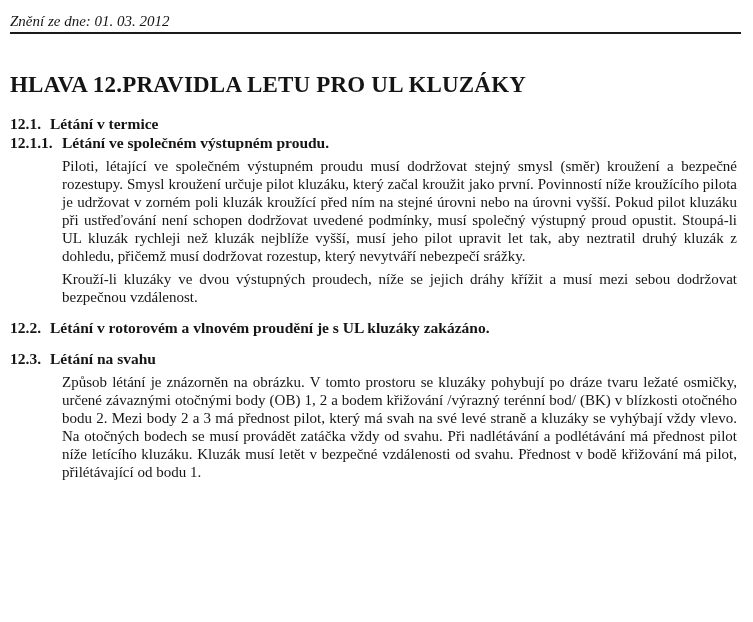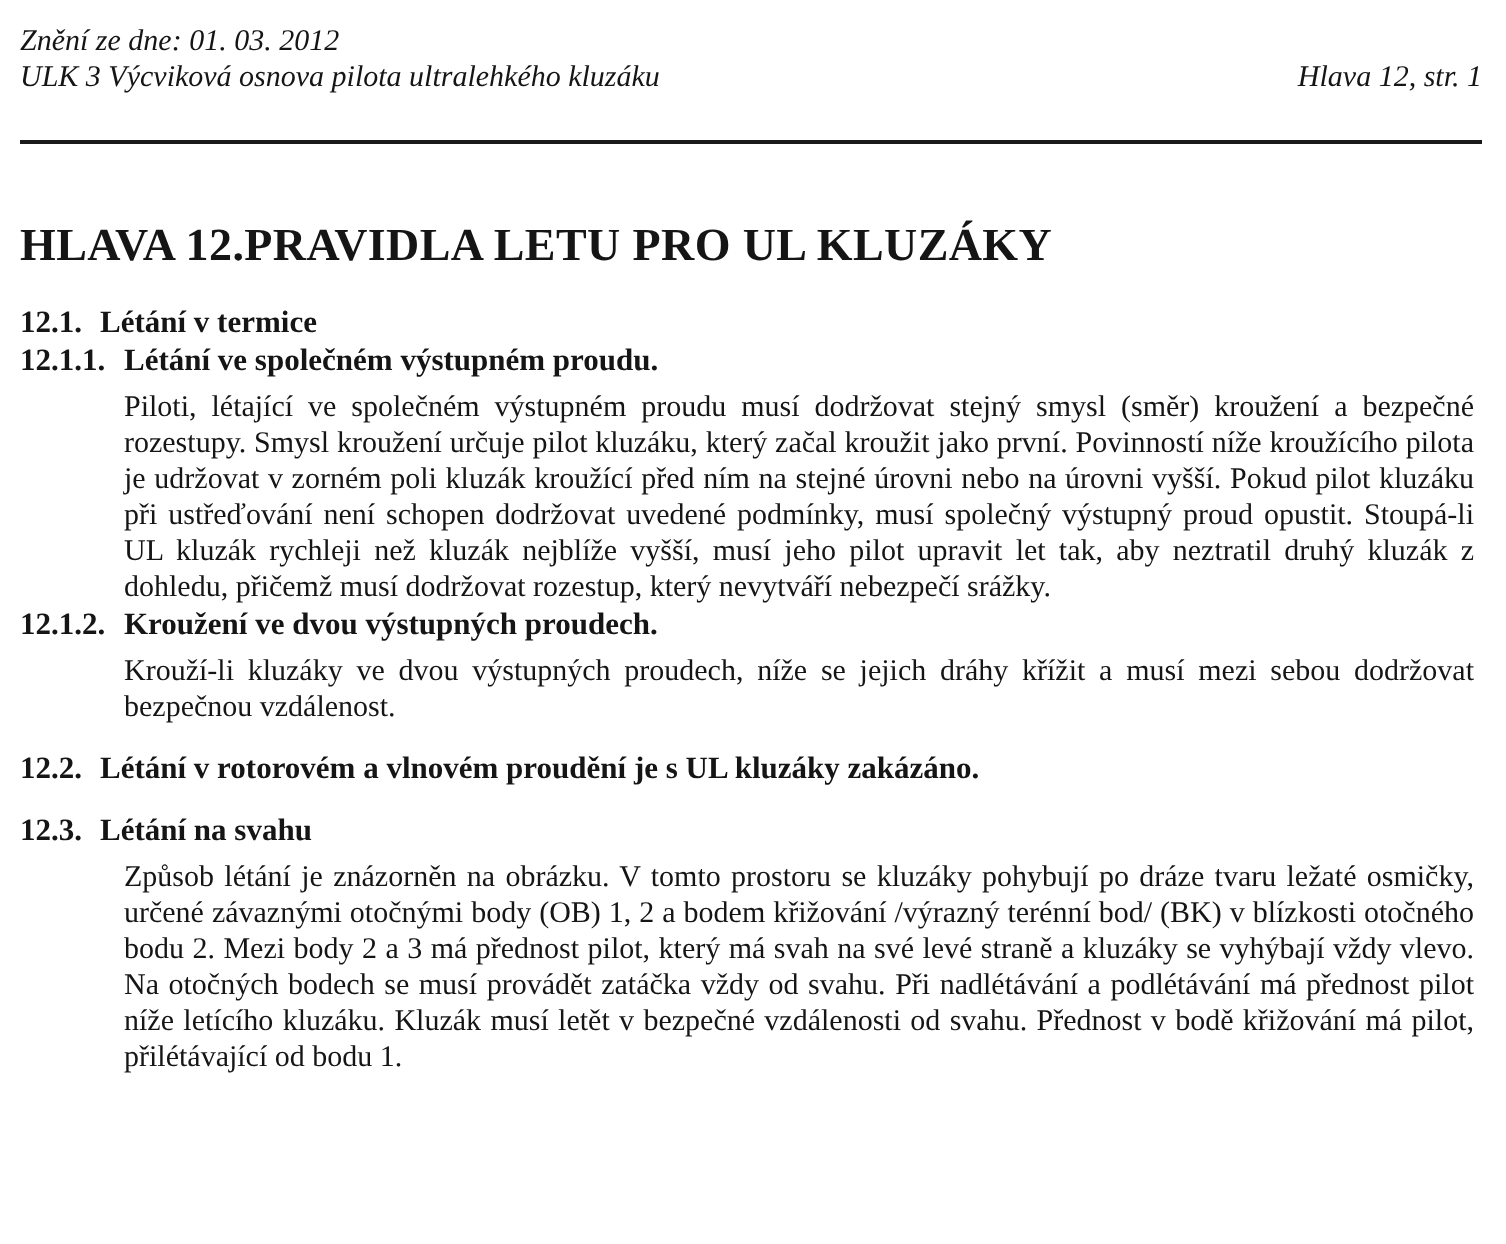--- a/index.html
+++ b/index.html
@@ -21,21 +21,21 @@
     height: 622px;
     padding: 12px 12px 0 10px;
   }
 
   
   .doc-header {
     font-style: italic;
     font-size: 15px;
     line-height: 18px;
     border-bottom: 2px solid #1a1a1a;
-    padding-bottom: 22px;
+    padding-bottom: 2px;
   }
   .doc-header .hdr-row2 {
     display: flex;
     justify-content: space-between;
     align-items: baseline;
   }
 
   
   .chapter-title {
     margin-top: 38px;
@@ -69,42 +69,34 @@
     text-align: justify;
   }
 </style>
 </head>
 <body>
 
 <div class="page">
 
   <div class="doc-header">
     <div class="hdr-row1">Znění ze dne: 01. 03. 2012</div>
-    <div class="hdr-row2">
-      <span>ULK 3 Výcviková osnova pilota ultralehkého kluzáku</span>
-      <span>Hlava 12, str. 1</span>
-    </div>
   </div>
 
   <h1 class="chapter-title"><span class="title-num">HLAVA 12.</span><span>PRAVIDLA LETU PRO UL KLUZÁKY</span></h1>
 
   <div id="doc-body">
       <div class="heading lvl1">
         <span class="sec-num">12.1.</span>
         <span class="sec-text">Létání v termice</span>
       </div>
       <div class="heading lvl2">
         <span class="sec-num">12.1.1.</span>
         <span class="sec-text">Létání ve společném výstupném proudu.</span>
       </div>
       <p class="body-para">Piloti, létající ve společném výstupném proudu musí dodržovat stejný smysl (směr) kroužení a bezpečné rozestupy. Smysl kroužení určuje pilot kluzáku, který začal kroužit jako první. Povinností níže kroužícího pilota je udržovat v zorném poli kluzák kroužící před ním na stejné úrovni nebo na úrovni vyšší. Pokud pilot kluzáku při ustřeďování není schopen dodržovat uvedené podmínky, musí společný výstupný proud opustit. Stoupá-li UL kluzák rychleji než kluzák nejblíže vyšší, musí jeho pilot upravit let tak, aby neztratil druhý kluzák z dohledu, přičemž musí dodržovat rozestup, který nevytváří nebezpečí srážky.</p>
-      <div class="heading lvl2">
-        <span class="sec-num">12.1.2.</span>
-        <span class="sec-text">Kroužení ve dvou výstupných proudech.</span>
-      </div>
       <p class="body-para">Krouží-li kluzáky ve dvou výstupných proudech, níže se jejich dráhy křížit a musí mezi sebou dodržovat bezpečnou vzdálenost.</p>
       <div class="heading lvl1">
         <span class="sec-num">12.2.</span>
         <span class="sec-text">Létání v rotorovém a vlnovém proudění je s UL kluzáky zakázáno.</span>
       </div>
       <div class="heading lvl1">
         <span class="sec-num">12.3.</span>
         <span class="sec-text">Létání na svahu</span>
       </div>
       <p class="body-para">Způsob létání je znázorněn na obrázku. V tomto prostoru se kluzáky pohybují po dráze tvaru ležaté osmičky, určené závaznými otočnými body (OB) 1, 2 a bodem křižování /výrazný terénní bod/ (BK) v blízkosti otočného bodu 2. Mezi body 2 a 3 má přednost pilot, který má svah na své levé straně a kluzáky se vyhýbají vždy vlevo. Na otočných bodech se musí provádět zatáčka vždy od svahu. Při nadlétávání a podlétávání má přednost pilot níže letícího kluzáku. Kluzák musí letět v bezpečné vzdálenosti od svahu. Přednost v bodě křižování má pilot, přilétávající od bodu 1.</p>

